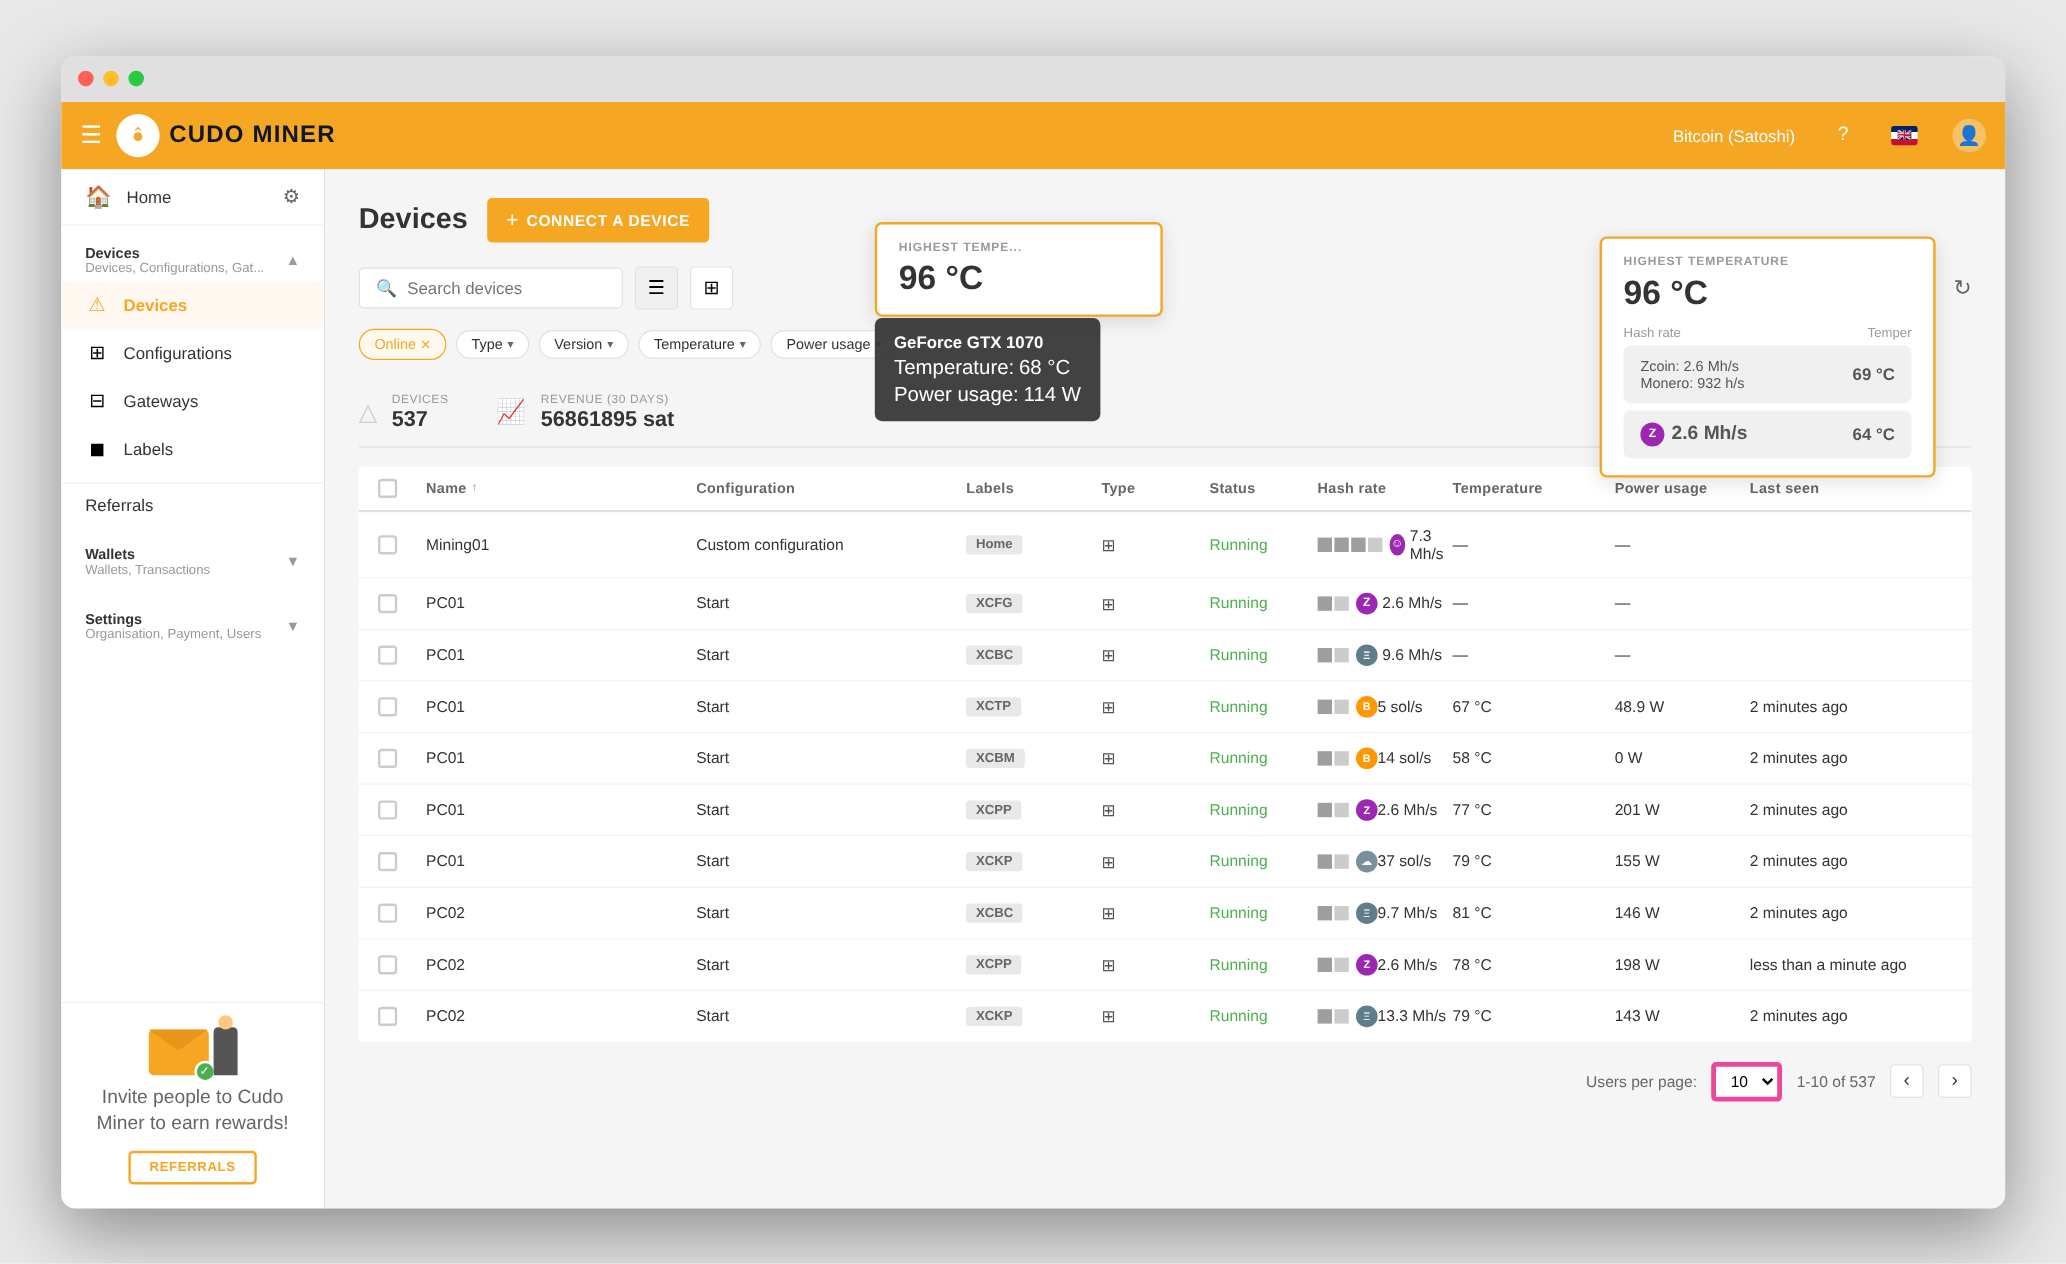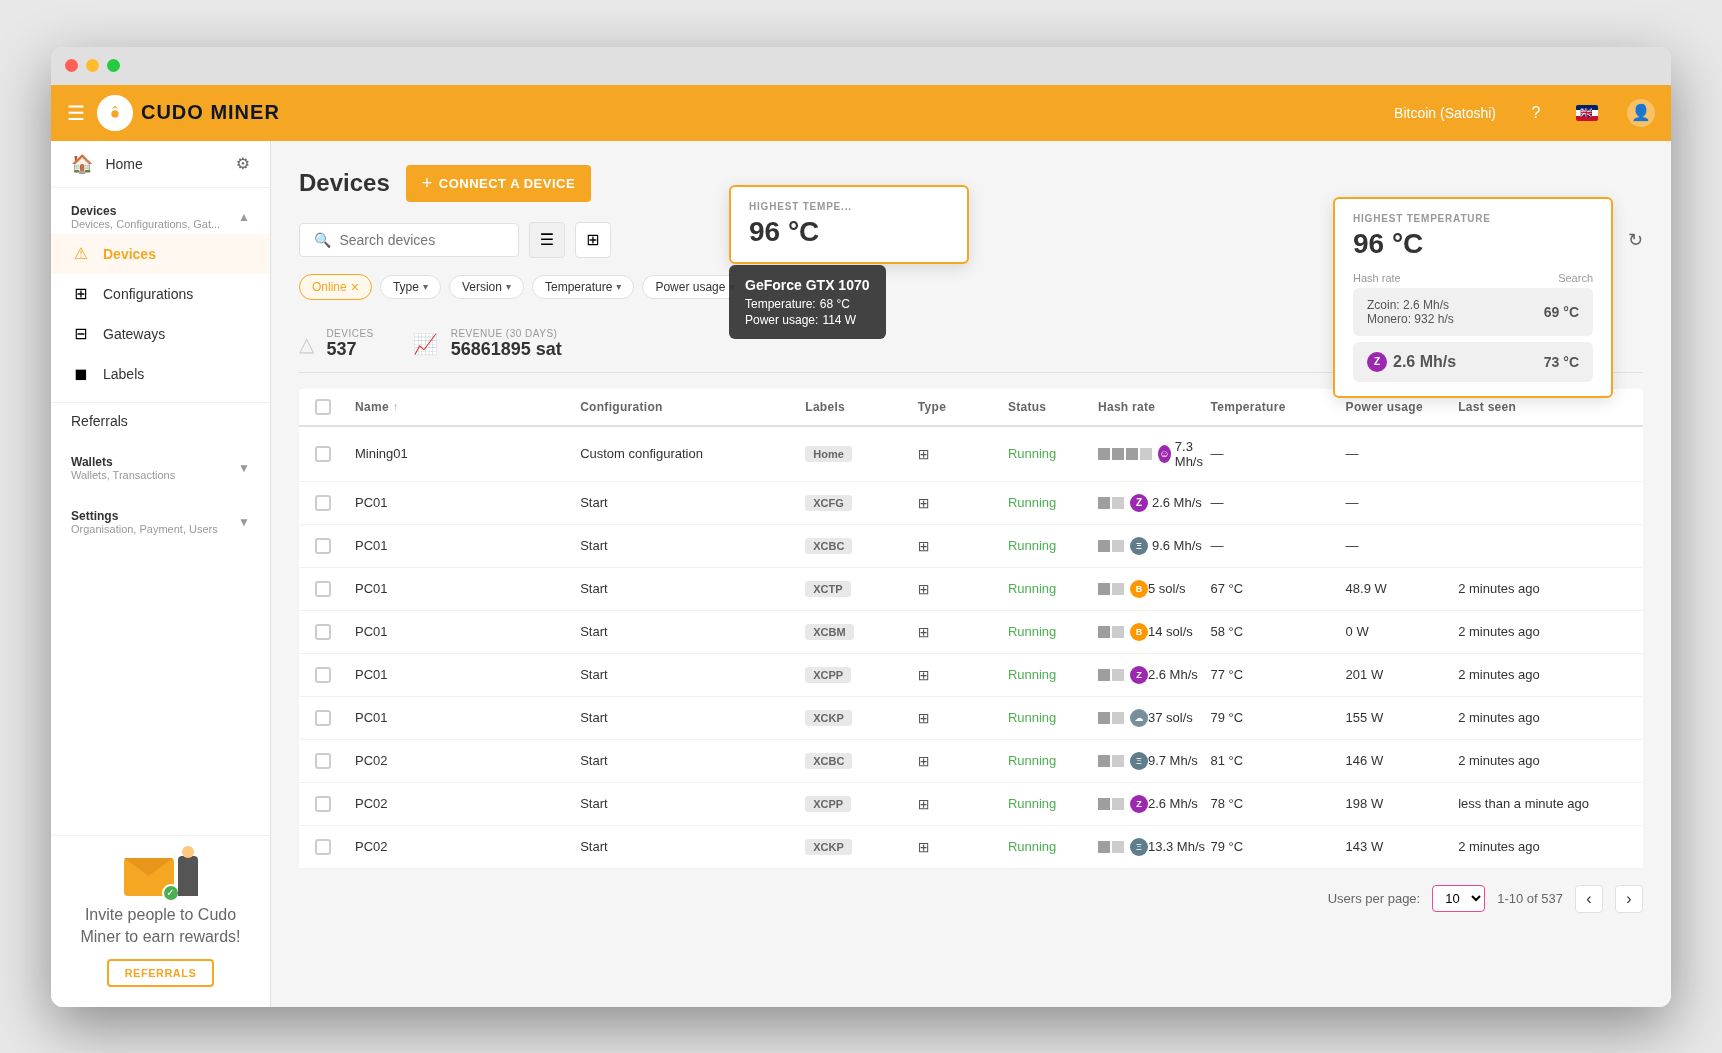--- a/index.html
+++ b/index.html
@@ -99,29 +99,29 @@
     .status-running { color: #4caf50; font-size: 13px; }
     .hash-icon { width: 18px; height: 18px; border-radius: 50%; display: flex; align-items: center; justify-content: center; font-size: 10px; font-weight: bold; margin-right: 4px; }
     .hash-icon-z { background: #9c27b0; color: white; }
     .hash-blocks { display: flex; gap: 2px; align-items: center; }
     .hash-block { width: 12px; height: 12px; background: #ccc; }
     .hash-block.active { background: #9e9e9e; }
     
     
     .pagination { display: flex; align-items: center; justify-content: flex-end; gap: 12px; padding: 16px 0; }
     .pagination-label { font-size: 13px; color: #666; }
-    .pagination-select { border: 1px solid #ec4899; border-radius: 4px; padding: 4px 8px; font-size: 13px; background: white; cursor: pointer; }
+    .pagination-select { border: 4px solid #ec4899; border-radius: 4px; padding: 4px 8px; font-size: 13px; background: white; cursor: pointer; }
     .pagination-info { font-size: 13px; color: #666; }
     .pagination-btn { width: 28px; height: 28px; display: flex; align-items: center; justify-content: center; background: white; border: 1px solid #e0e0e0; border-radius: 4px; cursor: pointer; font-size: 16px; color: #333; }
     .pagination-btn:disabled { color: #ccc; cursor: default; }
     
     
     .tooltip-overlay { position: absolute; background: rgba(50,50,50,0.92); color: white; border-radius: 6px; padding: 12px 16px; font-size: 13px; z-index: 100; pointer-events: none; }
     .tooltip-gpu { font-weight: 600; margin-bottom: 4px; font-size: 14px; }
-    .tooltip-row { display: flex; align-items: flex-end; gap: 4px; font-size: 12px; margin-top: 2px; }
+    .tooltip-row { display: flex; align-items: flex-end; gap: 4px; font-size: 17px; margin-top: 2px; }
     
     
     .content-wrapper { position: relative; }
     
     .sidebar-bottom { margin-top: auto; }
 
     
     .referral-figure { display: flex; justify-content: center; align-items: flex-end; gap: 0; margin-bottom: 8px; }
     .referral-envelope { width: 50px; height: 38px; background: #f5a623; border-radius: 4px; position: relative; display: flex; align-items: center; justify-content: center; }
     .referral-envelope::before { content: ''; position: absolute; top: 0; left: 0; right: 0; height: 18px; background: #e8951c; clip-path: polygon(0 0, 50% 100%, 100% 0); }
@@ -617,33 +617,33 @@
         <div style="position:absolute; left:430px; top:20px; width:240px; background:white; border:2px solid #f5a623; border-radius:6px; padding:14px 18px; z-index:90; box-shadow:0 4px 16px rgba(0,0,0,0.12);">
           <div style="font-size:10px;color:#999;letter-spacing:0.8px;text-transform:uppercase;font-weight:600;margin-bottom:4px;">HIGHEST TEMPE...</div>
           <div style="font-size:28px;font-weight:600;color:#333;">96 °C</div>
         </div>
 
         <div style="position:absolute; right:30px; top:32px; width:280px; background:white; border:2px solid #f5a623; border-radius:6px; padding:14px 18px; z-index:90; box-shadow:0 4px 16px rgba(0,0,0,0.12);">
           <div style="font-size:10px;color:#999;letter-spacing:0.8px;text-transform:uppercase;font-weight:600;margin-bottom:4px;">HIGHEST TEMPERATURE</div>
           <div style="font-size:28px;font-weight:600;color:#333;margin-bottom:12px;">96 °C</div>
           <div style="display:flex; justify-content:space-between; font-size:11px; color:#999; margin-bottom:4px;">
             <span>Hash rate</span>
-            <span>Search</span>
+            <span>Temper</span>
           </div>
           <div style="background:#f0f0f0; border-radius:6px; padding:10px 14px; margin-bottom:6px; display:flex; justify-content:space-between; align-items:center;">
             <div>
               <div style="font-size:12px;color:#555;">Zcoin: 2.6 Mh/s</div>
               <div style="font-size:12px;color:#555;">Monero: 932 h/s</div>
             </div>
             <div style="font-size:14px;font-weight:600;color:#555;">69 °C</div>
           </div>
           <div style="background:#f0f0f0; border-radius:6px; padding:10px 14px; display:flex; justify-content:space-between; align-items:center;">
             <div style="display:flex;align-items:center;gap:6px;">
               <span style="background:#9c27b0;color:white;width:20px;height:20px;border-radius:50%;display:flex;align-items:center;justify-content:center;font-size:10px;font-weight:bold;">Z</span>
               <span style="font-size:16px;font-weight:600;color:#555;">2.6 Mh/s</span>
             </div>
-            <div style="font-size:14px;font-weight:600;color:#555;">73 °C</div>
+            <div style="font-size:14px;font-weight:600;color:#555;">64 °C</div>
           </div>
         </div>
       </div>
     </div>
   </div>
 </div>
 
 </body></html>

